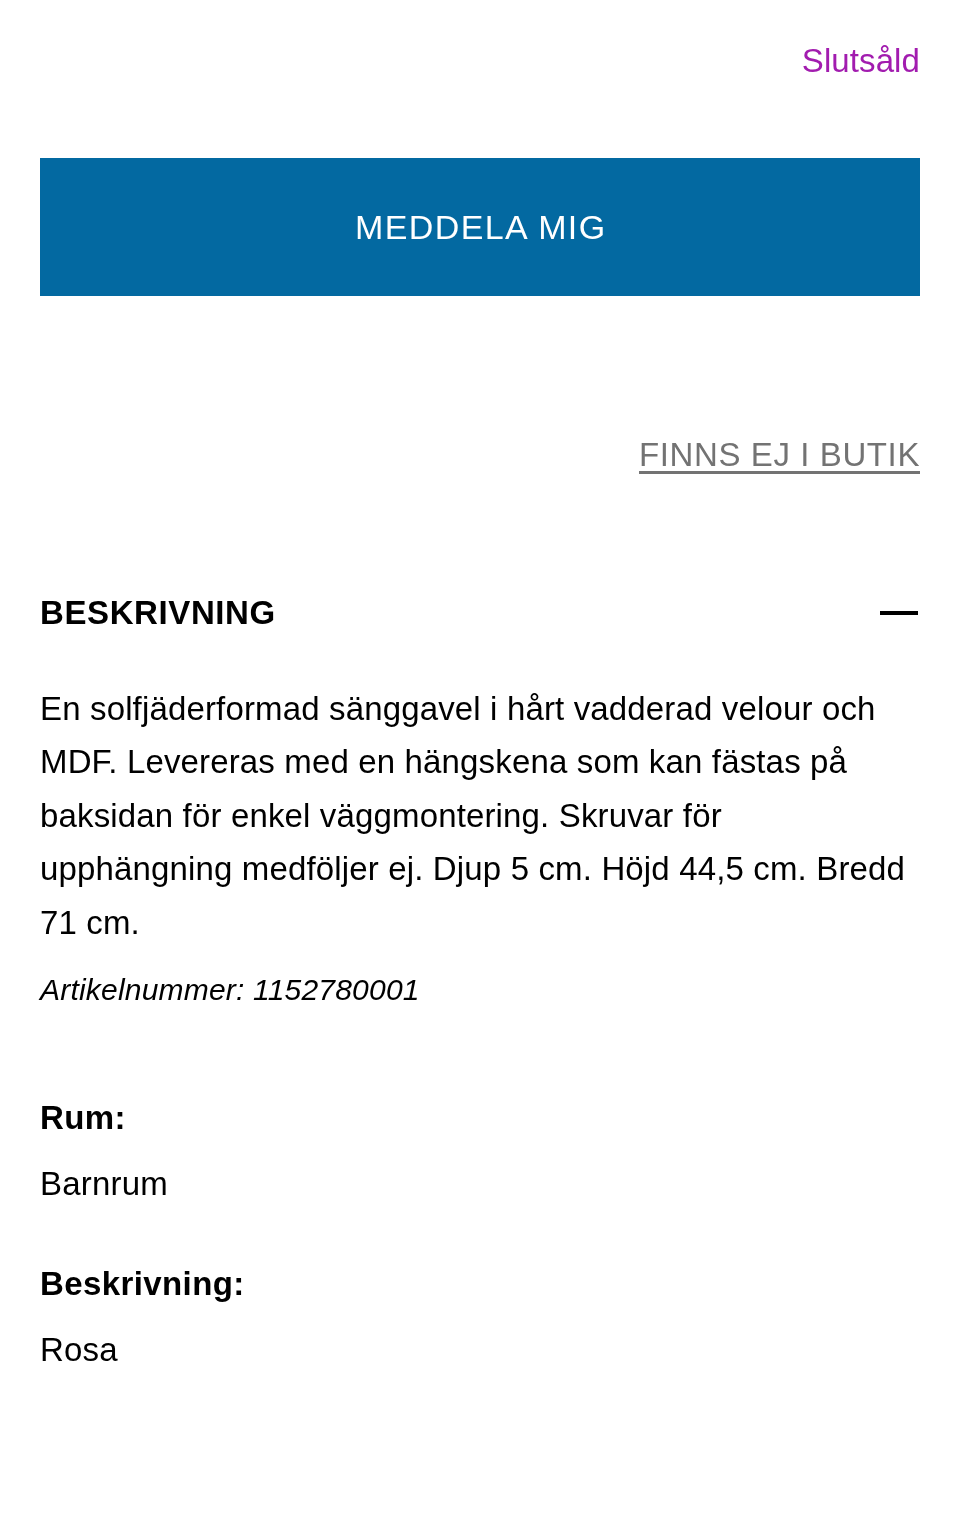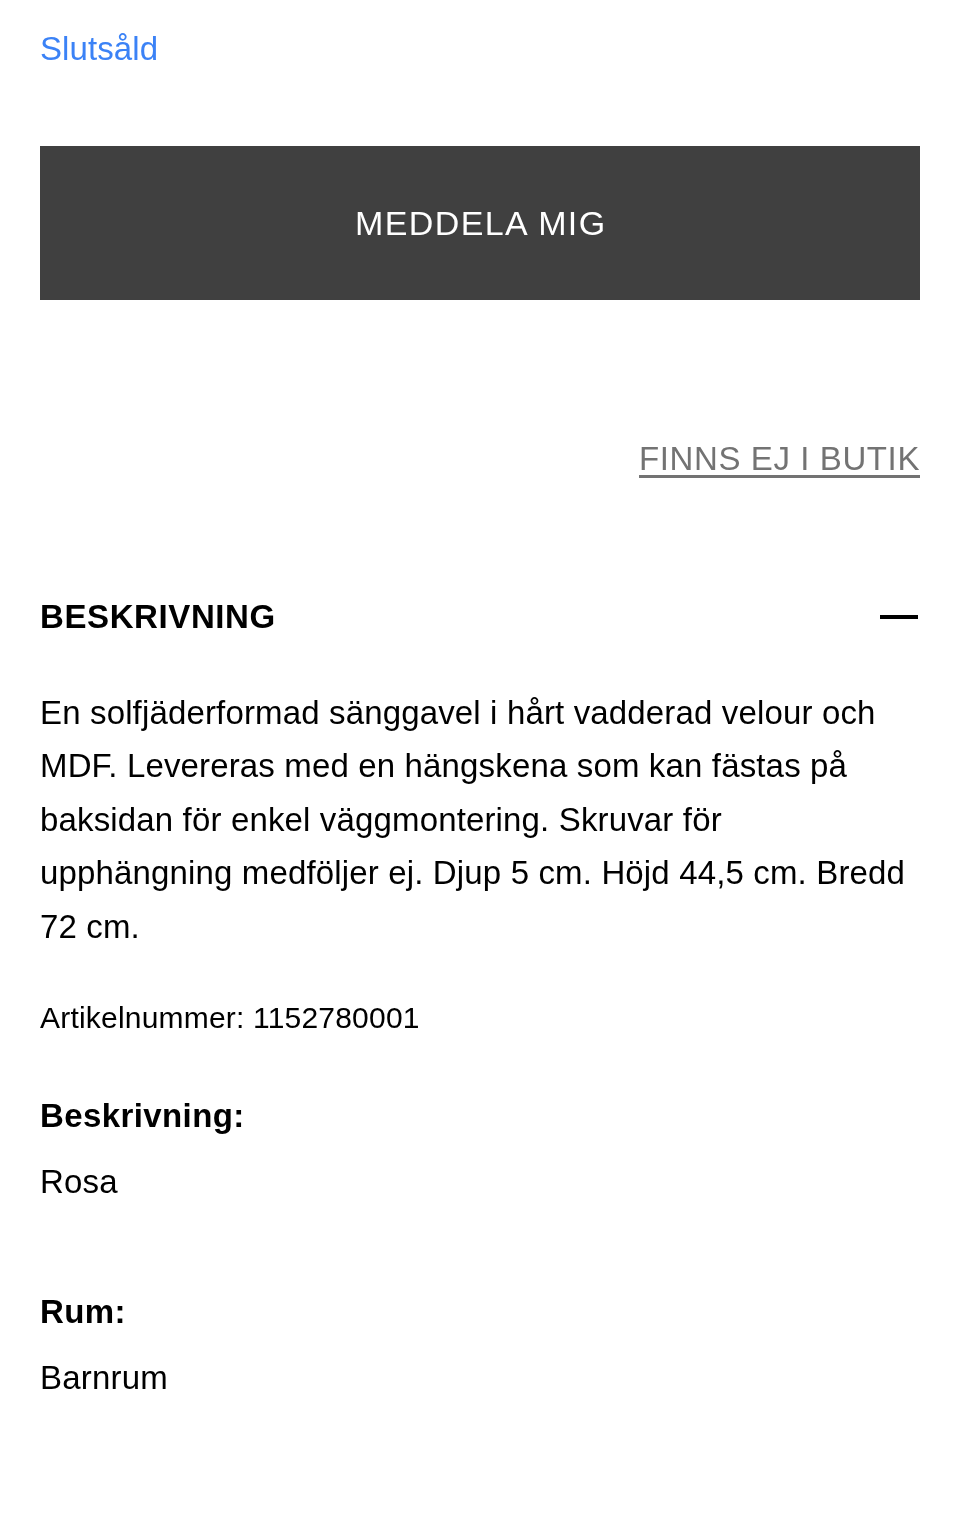--- a/index.html
+++ b/index.html
@@ -17,37 +17,38 @@
   .page {
     width: 960px;
     min-height: 1528px;
     position: relative;
     box-sizing: border-box;
     padding: 0 40px;
   }
 
   
   .stock-status {
+    text-align: right;
     font-size: 33px;
     line-height: 1;
-    color: #3b82f6;
-    padding-top: 32px;
+    color: #a21caf;
+    padding-top: 44px;
     letter-spacing: 0.1px;
   }
 
   
   .notify-button {
     display: block;
     width: 100%;
     box-sizing: border-box;
     margin-top: 81px;
-    background: #404040;
+    background: #0369a1;
     color: #ffffff;
     border: none;
-    height: 154px;
+    height: 138px;
     text-align: left;
     padding: 0 0 0 315px;
     font-family: "Liberation Sans", sans-serif;
     font-size: 34px;
     letter-spacing: 1.4px;
     cursor: pointer;
   }
 
   
   .store-link-row {
@@ -88,23 +89,24 @@
 
   
   .description {
     margin-top: 50px;
     font-size: 33px;
     line-height: 1.62;
     letter-spacing: 0.15px;
     max-width: 880px;
   }
   .article-number {
-    margin-top: 48px;
+    margin-top: 24px;
     font-size: 30px;
     letter-spacing: 0.2px;
+    font-style: italic;
   }
 
   .spec-block {
     margin-top: 92px;
   }
   .spec-label {
     font-size: 33px;
     font-weight: bold;
     letter-spacing: 0.4px;
   }
@@ -129,28 +131,28 @@
   <div class="store-link-row">
     <span class="store-link">FINNS EJ I BUTIK</span>
   </div>
 
   <div class="accordion">
     <div class="accordion-header">
       <span class="accordion-title">BESKRIVNING</span>
       <span class="minus-icon"></span>
     </div>
 
-    <div class="description">En solfjäderformad sänggavel i hårt vadderad velour och MDF. Levereras med en hängskena som kan fästas på baksidan för enkel väggmontering. Skruvar för upphängning medföljer ej. Djup 5 cm. Höjd 44,5 cm. Bredd 72 cm.</div>
+    <div class="description">En solfjäderformad sänggavel i hårt vadderad velour och MDF. Levereras med en hängskena som kan fästas på baksidan för enkel väggmontering. Skruvar för upphängning medföljer ej. Djup 5 cm. Höjd 44,5 cm. Bredd 71 cm.</div>
 
     <div class="article-number">Artikelnummer: 1152780001</div>
+
+    <div class="spec-block">
+      <div class="spec-label">Rum:</div>
+      <div class="spec-value">Barnrum</div>
+    </div>
 
     <div class="spec-block tight">
       <div class="spec-label">Beskrivning:</div>
       <div class="spec-value">Rosa</div>
-    </div>
-
-    <div class="spec-block">
-      <div class="spec-label">Rum:</div>
-      <div class="spec-value">Barnrum</div>
     </div>
   </div>
 
 </div>
 
 </body></html>

